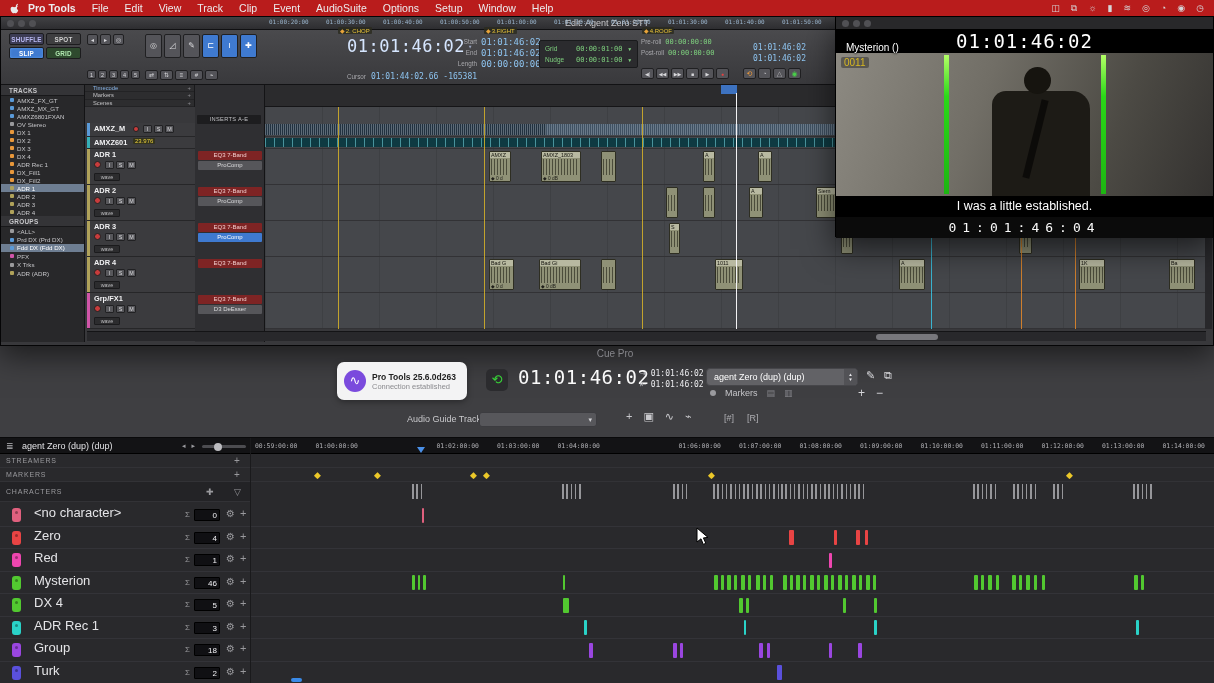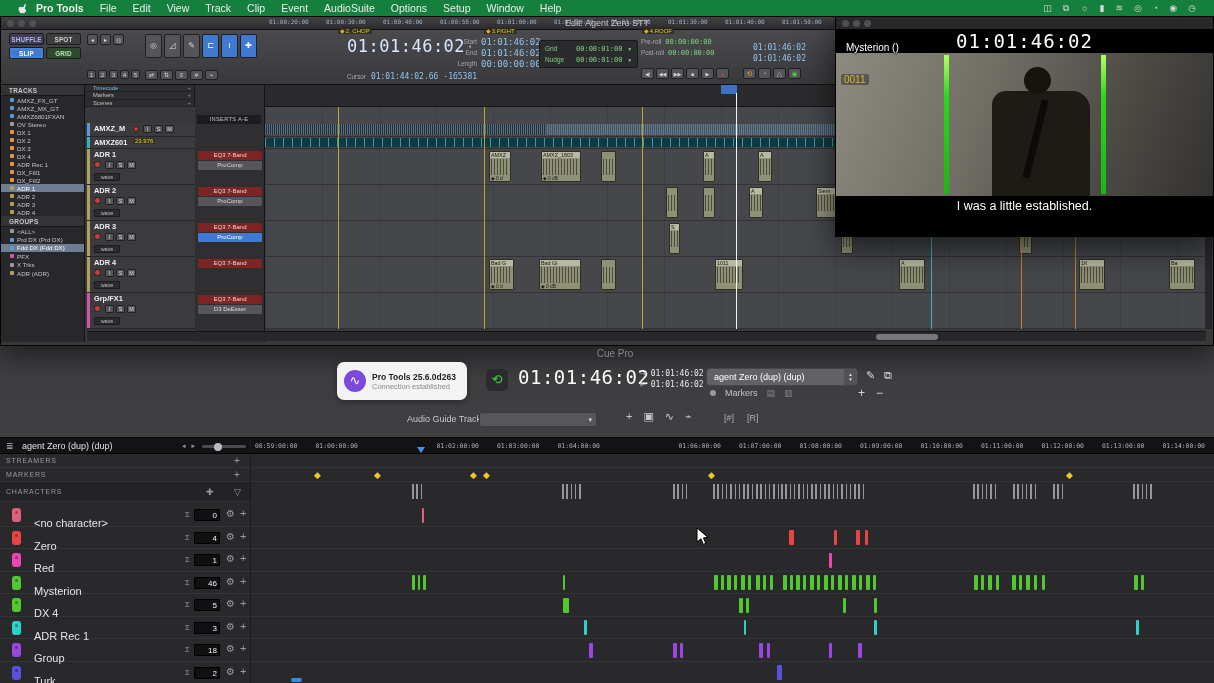--- a/index.html
+++ b/index.html
@@ -3,22 +3,22 @@
 <meta charset="utf-8">
 <style>
 *{box-sizing:border-box;margin:0;padding:0}
 html,body{width:1214px;height:683px}
 body{position:relative;overflow:hidden;background:#3f3f42;color:#ddd;
      font-family:"Liberation Sans","DejaVu Sans",sans-serif}
 .abs{position:absolute}
 .mono{font-family:"DejaVu Sans Mono",monospace}
 
 
-.menubar{position:absolute;left:0;top:0;width:100%;height:16px;background:#15803d;
-  display:flex;align-items:center;padding:0 18px;font-size:10.5px;color:#ececee;z-index:7}
+.menubar{position:absolute;left:0;top:0;width:100%;height:16px;background:#b91c1c;
+  display:flex;align-items:center;padding:0 10px;font-size:10.5px;color:#ececee;z-index:7}
 .apple-logo{width:11px;height:11px;margin-right:2px;flex:none}
 .app-name{font-weight:700;padding:0 8px 0 5px}
 .menu-item{padding:0 8px;white-space:nowrap}
 .mb-right{margin-left:auto;display:flex;gap:11px;font-size:9px;color:#d6d6d9;align-items:center}
 
 
 .edit-win{position:absolute;left:0;top:16px;width:1214px;height:330px;background:#38383b;
   border:1px solid #050506;box-shadow:0 10px 28px rgba(0,0,0,.55);z-index:1}
 .ew-title{position:absolute;left:0;top:0;right:0;height:13px;
   background:linear-gradient(#414144,#2d2d30);border-bottom:1px solid #101012;
@@ -115,21 +115,21 @@
 .vw-tc{position:absolute;left:0;top:12px;right:0;height:24px;background:#000;color:#fff;
   font-family:"DejaVu Sans Mono",monospace;font-size:19px;text-align:center;line-height:24px;letter-spacing:1px}
 .vw-frame{position:absolute;left:0;top:36px;right:0;height:143px;overflow:hidden;
   background:linear-gradient(110deg,#8d8a82 0%,#716e66 38%,#4c4a44 72%,#343230 100%)}
 .vw-head{position:absolute;left:188px;top:14px;width:27px;height:27px;border-radius:50%;background:#16140f}
 .vw-body{position:absolute;left:156px;top:38px;width:98px;height:110px;border-radius:14px 18px 0 0;background:#1d1b16}
 .vw-strap{position:absolute;left:196px;top:46px;width:7px;height:80px;background:#0c0b09;transform:rotate(14deg)}
 .vw-meter{position:absolute;top:2px;bottom:2px;width:5px;
   background:linear-gradient(#b4ff66,#2ad818 30%,#1db512)}
 .vw-label{position:absolute;left:10px;top:25px;font-size:10px;color:#fff;z-index:2;text-shadow:0 1px 2px #000}
-.vw-badge{position:absolute;left:5px;top:57px;font-size:10px;color:#d8b820;z-index:2;
+.vw-badge{position:absolute;left:5px;top:40px;font-size:10px;color:#d8b820;z-index:2;
   background:rgba(0,0,0,.35);padding:0 3px;border-radius:2px}
 .vw-sub{position:absolute;left:0;right:0;top:179px;height:21px;background:#000;color:#fff;
   font-size:12.5px;text-align:center;line-height:21px}
 .vw-btc{position:absolute;left:0;right:0;top:200px;height:21px;background:#0b0b0b;color:#fafafa;
   font-family:"DejaVu Sans Mono",monospace;font-size:13px;text-align:center;line-height:21px;letter-spacing:6px}
 
 
 .cp-title{position:absolute;left:337px;top:348px;width:556px;text-align:center;font-size:10px;color:#85858a;z-index:2}
 .cp-card{position:absolute;left:337px;top:362px;width:130px;height:38px;background:#f3f3f4;border-radius:7px;
   display:flex;align-items:center;gap:6px;padding:0 7px;z-index:2;box-shadow:0 2px 6px rgba(0,0,0,.35)}
@@ -178,21 +178,21 @@
 .bt-lbl{position:absolute;left:6px;top:3px;font-size:7px;color:#9a9a9e;letter-spacing:.8px}
 .bt-plus{position:absolute;left:234px;top:1px;font-size:10px;color:#9a9a9e}
 .bt-charhead{position:absolute;left:0;width:250px;height:20px;background:#232326;border-bottom:1px solid #323236}
 .bt-ic{position:absolute;top:5px;font-size:9px;color:#9a9a9e}
 .bt-colsep{position:absolute;left:250px;top:0;bottom:0;width:1px;background:#1a1a1c}
 .ovtick{position:absolute;width:1.5px;height:15px;background:#96969a;top:46px}
 .diamond{position:absolute;top:32px;font-size:9px;color:#ecc829}
 .crow{position:absolute;left:0;width:100%;height:22.5px;border-bottom:1px solid #333338}
 .crow .chipc{position:absolute;left:12px;top:4px;width:9px;height:14px;border-radius:3px}
 .crow .chipc i{position:absolute;left:3px;top:3px;width:3px;height:3px;border-radius:50%;background:rgba(0,0,0,.35);display:block}
-.crow .cname{position:absolute;left:34px;top:13px;font-size:11px;color:#e4e4e7;white-space:nowrap}
+.crow .cname{position:absolute;left:34px;top:1px;font-size:13px;color:#e4e4e7;white-space:nowrap}
 .crow .sg{position:absolute;left:185px;top:6px;font-size:8px;color:#9a9a9e}
 .crow .cnt{position:absolute;left:194px;top:5px;width:26px;height:12px;background:#101013;border:1px solid #000;
   color:#f0f0f3;font-size:8px;text-align:right;padding-right:2px;line-height:11px;border-radius:1px}
 .crow .gear{position:absolute;left:226px;top:4px;font-size:10px;color:#9a9a9e}
 .crow .padd{position:absolute;left:240px;top:3px;font-size:11px;color:#9a9a9e}
 .cclip{position:absolute;top:3.5px;height:15px;border-radius:1px}
 .bt-scroll{position:absolute;left:291px;top:240px;width:11px;height:4px;background:#3a8ae8;border-radius:2px}
 
 .cursor{position:absolute;left:696px;top:527px;z-index:20}
 </style>
@@ -656,20 +656,21 @@
   <div class="vw-label">Mysterion ()</div>
   <div class="vw-badge">0011</div>
   <div class="vw-frame">
     <div class="vw-body"></div>
     <div class="vw-head"></div>
     <div class="vw-strap"></div>
     <div class="vw-meter" style="left:108px"></div>
     <div class="vw-meter" style="left:265px"></div>
   </div>
   <div class="vw-sub">I was a little established.</div>
+  <div class="vw-btc">01:01:46:04</div>
 </div>
 
 <div class="cp-title">Cue Pro</div>
 <div class="cp-card">
   <div class="cp-logo">∿</div>
   <div>
     <div class="t1">Pro Tools 25.6.0d263</div>
     <div class="t2">Connection established</div>
   </div>
 </div>

